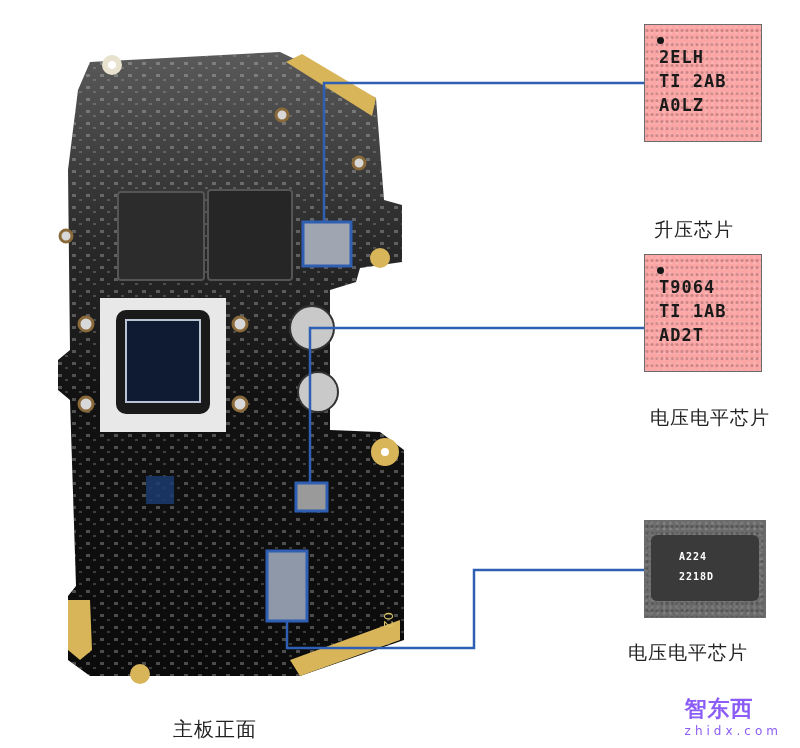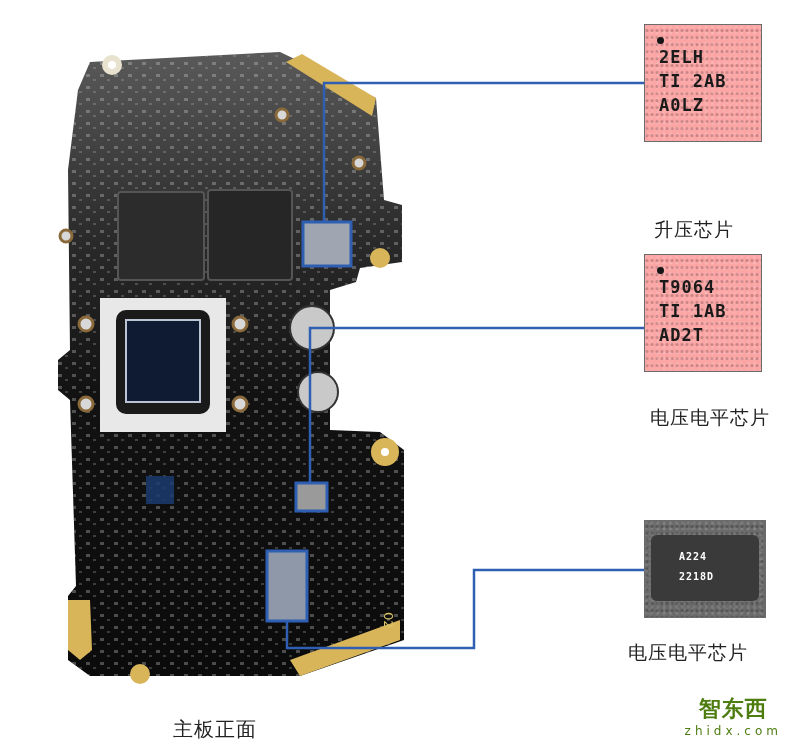--- a/index.html
+++ b/index.html
@@ -8,21 +8,21 @@
     .label { position: absolute; font-size: 19px; color: #222; letter-spacing: 1px; white-space: nowrap; }
     .chip-photo { position: absolute; background: #fca5a5; overflow: hidden; border: 1px solid #6b6b6b; }
     .chip-photo .noise { position: absolute; inset: 0;
       background:
         radial-gradient(circle at 20% 30%, rgba(255,255,255,0.10) 0 1px, transparent 2px),
         radial-gradient(circle at 70% 60%, rgba(255,255,255,0.08) 0 1px, transparent 2px),
         radial-gradient(circle at 40% 80%, rgba(0,0,0,0.2) 0 1px, transparent 2px);
       background-size: 6px 6px, 7px 5px, 5px 7px; }
     .chip-photo .marking { position: absolute; left: 14px; top: 20px; font-family: "DejaVu Sans Mono", monospace; font-size: 17px; line-height: 24px; color: #1a1a1a; font-weight: bold; letter-spacing: 1px; white-space: pre; }
     .chip-photo .dot { position: absolute; left: 12px; top: 12px; width: 7px; height: 7px; border-radius: 50%; background: #151515; }
-    .watermark { position: absolute; right: 18px; bottom: 10px; text-align: center; color: #4d7c0f; }
+    .watermark { position: absolute; right: 18px; bottom: 10px; color: #8b5cf6; }
     .watermark .wm-main { font-size: 22px; font-weight: bold; letter-spacing: 1px; }
     .watermark .wm-sub { font-size: 12px; letter-spacing: 4px; }
   </style>
 </head>
 <body>
 
 <div class="canvas">
   <svg width="800" height="748" viewBox="0 0 800 748" style="position:absolute;left:0;top:0;">
     <defs>
       <linearGradient id="boardGrad" x1="0" y1="0" x2="0" y2="1">

